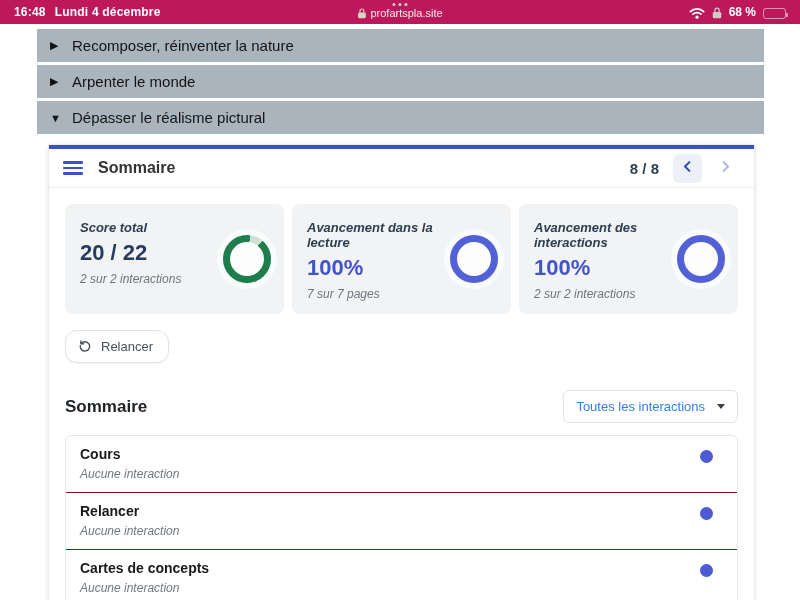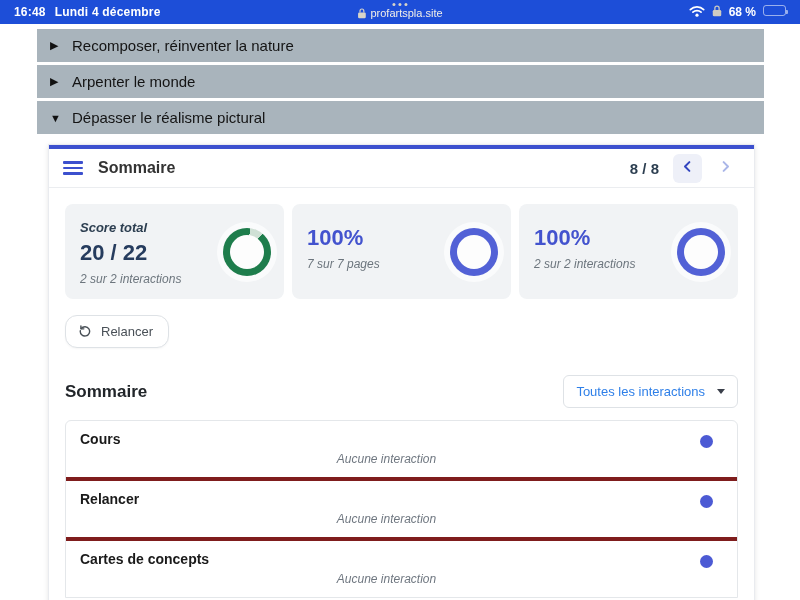--- a/index.html
+++ b/index.html
@@ -3,33 +3,33 @@
 <meta charset="utf-8">
 <style>
   * { margin:0; padding:0; box-sizing:border-box; }
   html,body { background:#e9e9e9; }
   .screen {
     width:800px; height:600px; background:#fff; position:relative; overflow:hidden;
     font-family:"Liberation Sans", sans-serif; margin:0 auto;
   }
   
   .status-bar {
-    height:24px; background:#1d4ed8; color:#fff; display:flex;
+    height:24px; background:#be185d; color:#fff; display:flex;
     align-items:center; justify-content:space-between; padding:0 14px;
     position:relative; font-size:12px; font-weight:600;
   }
   .sb-left { display:flex; gap:9px; align-items:center; letter-spacing:.2px; }
   .sb-center {
     position:absolute; left:50%; transform:translateX(-50%); top:0; height:24px;
     display:flex; flex-direction:column; align-items:center; justify-content:flex-start;
   }
   .sb-dots { display:flex; gap:3px; margin-top:3px; }
   .sb-dots i { width:3px; height:3px; border-radius:50%; background:#d8d4c8; }
   .sb-url { display:flex; align-items:center; gap:4px; font-size:11px; font-weight:400; color:#f2efe8; margin-top:1px; }
-  .sb-right { display:flex; align-items:flex-start; gap:7px; }
+  .sb-right { display:flex; align-items:flex-end; gap:7px; }
   .battery { width:23px; height:11px; border:1px solid rgba(255,255,255,.55); border-radius:3px; padding:1px; position:relative; }
   .battery-fill { height:100%; background:#f2cf30; border-radius:1.5px; }
   .battery-cap { position:absolute; right:-3px; top:3.5px; width:2px; height:4px; background:rgba(255,255,255,.55); border-radius:0 1px 1px 0; }
   .sb-right svg, .sb-url svg { display:block; }
   
   .accordions { padding:2px 36px 0 37px; }
   .accordion {
     height:33px; margin-top:3px; background:#a9b4bc; display:flex; align-items:center;
     gap:10px; padding:0 13px; font-size:15px; color:#141414; cursor:pointer;
   }
@@ -65,24 +65,24 @@
   }
   
   .summary-head { display:flex; align-items:center; justify-content:space-between; margin:27px 16px 12px; }
   .summary-title { font-size:17px; font-weight:bold; color:#212529; }
   .filter-btn {
     display:inline-flex; align-items:center; gap:12px; background:#fff; border:1px solid #dee2e6;
     border-radius:6px; padding:8px 12px; font-size:13px; color:#2e7fe8; font-family:inherit; cursor:pointer;
   }
   .caret { width:0; height:0; border-left:4.5px solid transparent; border-right:4.5px solid transparent; border-top:5px solid #3a3f4a; }
   .list { margin:0 16px; border:1px solid #e4e7ea; border-radius:6px 6px 0 0; background:#fff; }
-  .item { position:relative; padding:10px 44px 11px 14px; border-bottom:4px solid #7f1d1d; cursor:pointer; }
+  .item { position:relative; padding:10px 44px 11px 14px; border-bottom:1px solid #7f1d1d; cursor:pointer; }
   .item:last-child { border-bottom:none; }
   .item-title { font-size:14px; font-weight:bold; color:#1a1a1a; }
-  .item-sub { font-size:12px; font-style:italic; color:#6f7780; margin-top:5px;text-align:center; }
+  .item-sub { font-size:12px; font-style:italic; color:#6f7780; margin-top:5px; }
   .item-dot { position:absolute; right:24px; top:14px; width:13px; height:13px; border-radius:50%; background:#4c5ad4; }
 </style>
 </head>
 <body>
 
 <div class="screen">
 
   <div class="status-bar">
     <div class="sb-left">
       <span>16:48</span>
@@ -173,27 +173,29 @@
     <div class="stats-row">
       <div class="stat">
         <div class="stat-title">Score total</div>
         <div class="stat-value">20 / 22</div>
         <div class="stat-sub">2 sur 2 interactions</div>
         <div class="donut" style="background: conic-gradient(from 8deg, rgb(207, 224, 213) 9%, rgb(30, 125, 76) 0deg);">
             <div class="hole"></div>
           </div>
       </div>
       <div class="stat">
+        <div class="stat-title">Avancement dans la lecture</div>
         <div class="stat-value">100%</div>
         <div class="stat-sub">7 sur 7 pages</div>
         <div class="donut" style="background: conic-gradient(from 8deg, rgb(217, 221, 242) 0%, rgb(82, 97, 214) 0deg);">
             <div class="hole"></div>
           </div>
       </div>
       <div class="stat">
+        <div class="stat-title">Avancement des interactions</div>
         <div class="stat-value">100%</div>
         <div class="stat-sub">2 sur 2 interactions</div>
         <div class="donut" style="background: conic-gradient(from 8deg, rgb(217, 221, 242) 0%, rgb(82, 97, 214) 0deg);">
             <div class="hole"></div>
           </div>
       </div>
     </div>
 
     <button class="restart">
       <span>

